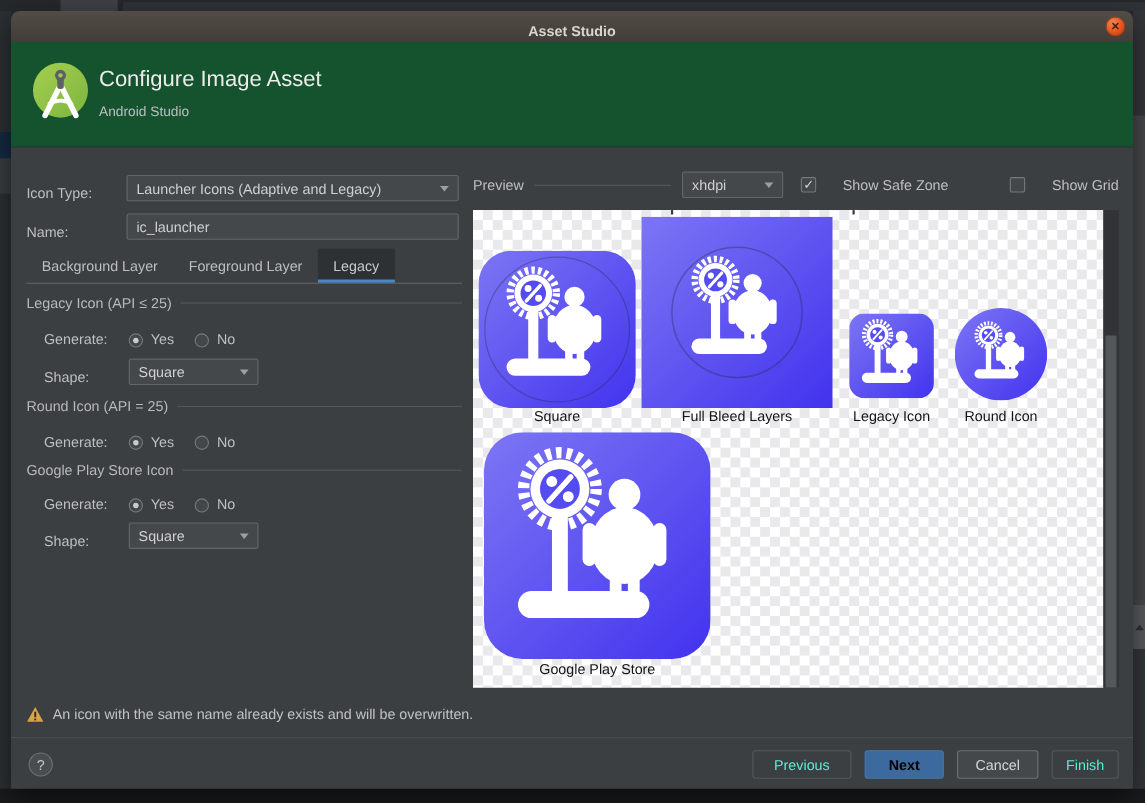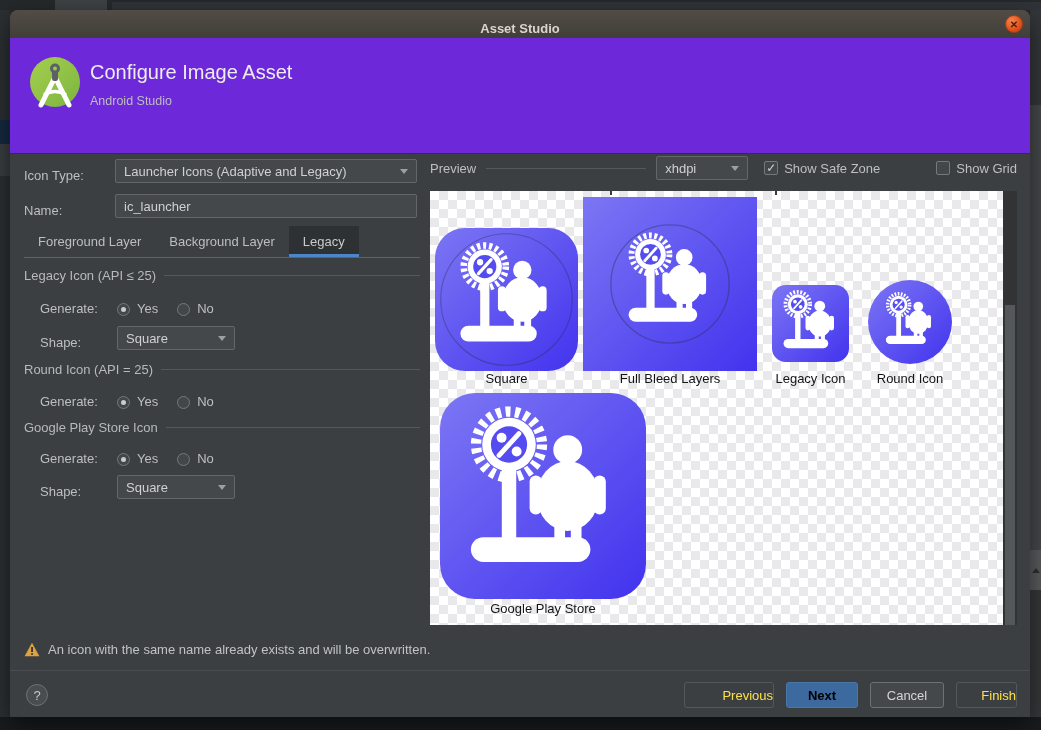--- a/index.html
+++ b/index.html
@@ -28,21 +28,21 @@
 
   .titlebar { position:absolute; left:0; top:0; width:100%; height:36px;
     background:linear-gradient(#514c45,#3d3935); border-radius:8px 8px 0 0;
     display:flex; align-items:center; justify-content:center; }
   .titlebar-text { color:#dad6cf; font-size:13px; font-weight:bold; }
   .close-btn { position:absolute; right:7px; top:5px; width:18px; height:18px; border-radius:50%;
     background:radial-gradient(circle at 35% 30%, #f5854f, #dd4814 70%); border:1px solid #a0401a;
     color:#4d1d07; font-size:10px; font-weight:bold; display:flex; align-items:center; justify-content:center;
     cursor:default; }
 
-  .header { position:absolute; left:0; top:28px; width:100%; height:116px; background:#6d28d9;
+  .header { position:absolute; left:0; top:28px; width:100%; height:96px; background:#14532d;
     border-bottom:1px solid #2f3133; }
   .logo { position:absolute; left:18px; top:17px; width:54px; height:54px; }
   .header-title { position:absolute; left:80px; top:23px; color:#ededee; font-size:20px; }
   .header-sub { position:absolute; left:80px; top:56px; color:#bcbec0; font-size:12.5px; }
 
   
   .lbl { color:#bdbfc1; font-size:13px; }
   .row-abs { position:absolute; display:flex; align-items:flex-end; }
 
   .field { height:24px; background:#45484a; border:1px solid #646769; border-radius:2px;
@@ -65,21 +65,21 @@
   .radio.checked::after { content:""; position:absolute; left:3px; top:3px; width:5px; height:5px;
     border-radius:50%; background:#c9cbcd; }
 
   
   .preview-row { position:absolute; left:420px; top:146px; width:587px; height:24px;
     display:flex; align-items:center; }
   .preview-rule { flex:1; height:1px; background:#55585a; margin:0 10px; }
   .checkbox { width:14px; height:14px; border:1px solid #76797b; border-radius:2px; background:#43474a;
     display:inline-block; position:relative; cursor:default; }
   .checkbox.checked::after { content:"✓"; position:absolute; left:1px; top:-1px; color:#cfd1d2; font-size:12px; }
-  .cb-label { color:#bdbfc1; font-size:13px; margin-left:6px; }
+  .cb-label { color:#bdbfc1; font-size:13px; margin-left:24px; }
 
   .canvas { position:absolute; left:420px; top:181px; width:573px; height:434px; background-color:#fff;
     background-image:conic-gradient(#e9e9ec 0 25%, #fff 0 50%, #e9e9ec 0 75%, #fff 0);
     background-size:18px 18px; overflow:hidden; }
   .guide-mark { position:absolute; width:2px; height:4px; background:#3a3a3a; top:0; }
   .tile-icon { position:absolute; }
   .tile-label { position:absolute; text-align:center; color:#141414; font-size:13px; }
 
   .scroll-gutter { position:absolute; left:993px; top:181px; width:14px; height:434px; background:#313335; }
   .scroll-thumb { position:absolute; left:2px; top:114px; width:10px; height:320px; background:#55585b; }
@@ -87,21 +87,21 @@
   
   .warning-row { position:absolute; left:14px; top:632px; display:flex; align-items:center; gap:8px; }
   .warning-text { color:#c0c2c4; font-size:13px; }
   .footer-divider { position:absolute; left:0; top:660px; width:100%; height:1px; background:#4a4d4f; }
   .help-btn { position:absolute; left:16px; top:674px; width:22px; height:22px; border-radius:50%;
     border:1px solid #6e7173; background:#4a4d4f; color:#c6c8ca; font-size:13px;
     display:flex; align-items:center; justify-content:center; cursor:default; }
   .btn-row { position:absolute; right:13px; top:672px; display:flex; gap:12px; }
   .btn { height:26px; border-radius:3px; font-size:13px; display:flex; align-items:center;
     justify-content:center; cursor:default; }
-  .btn.disabled { border:1px solid #55585a; color:#fde047; background:transparent;justify-content:flex-end; }
+  .btn.disabled { border:1px solid #55585a; color:#5eead4; background:transparent; }
   .btn.normal { border:1px solid #6e7173; color:#d4d5d6; background:#45484a; }
   .btn.primary { border:1px solid #4878a8; color:#000000; background:#3d6a9e; font-weight:bold; }
 </style>
 </head>
 <body>
 
 <svg width="0" height="0" style="position:absolute" aria-hidden="true">
   <defs>
     <linearGradient id="iconGrad" x1="0" y1="0" x2="1" y2="1">
       <stop offset="0" stop-color="#7c76f4"></stop>
@@ -175,24 +175,24 @@
 
   <div class="row-abs" style="left:14px; top:184px; height:24px;">
     <span class="lbl">Name:</span>
   </div>
   <div class="field row-abs" style="left:105px; top:184px; width:302px;">
     <span>ic_launcher</span>
   </div>
 
   <div class="tabs">
     <div class="tab">
+      <span>Background Layer</span>
+    </div>
+    <div class="tab">
       <span>Foreground Layer</span>
-    </div>
-    <div class="tab">
-      <span>Background Layer</span>
     </div>
     <div class="tab selected">
       <span>Legacy</span>
     </div>
   </div>
 
   <div class="section" style="top:258px;">
     <span class="section-title">Legacy Icon (API ≤ 25)</span>
     <span class="section-rule"></span>
   </div>

